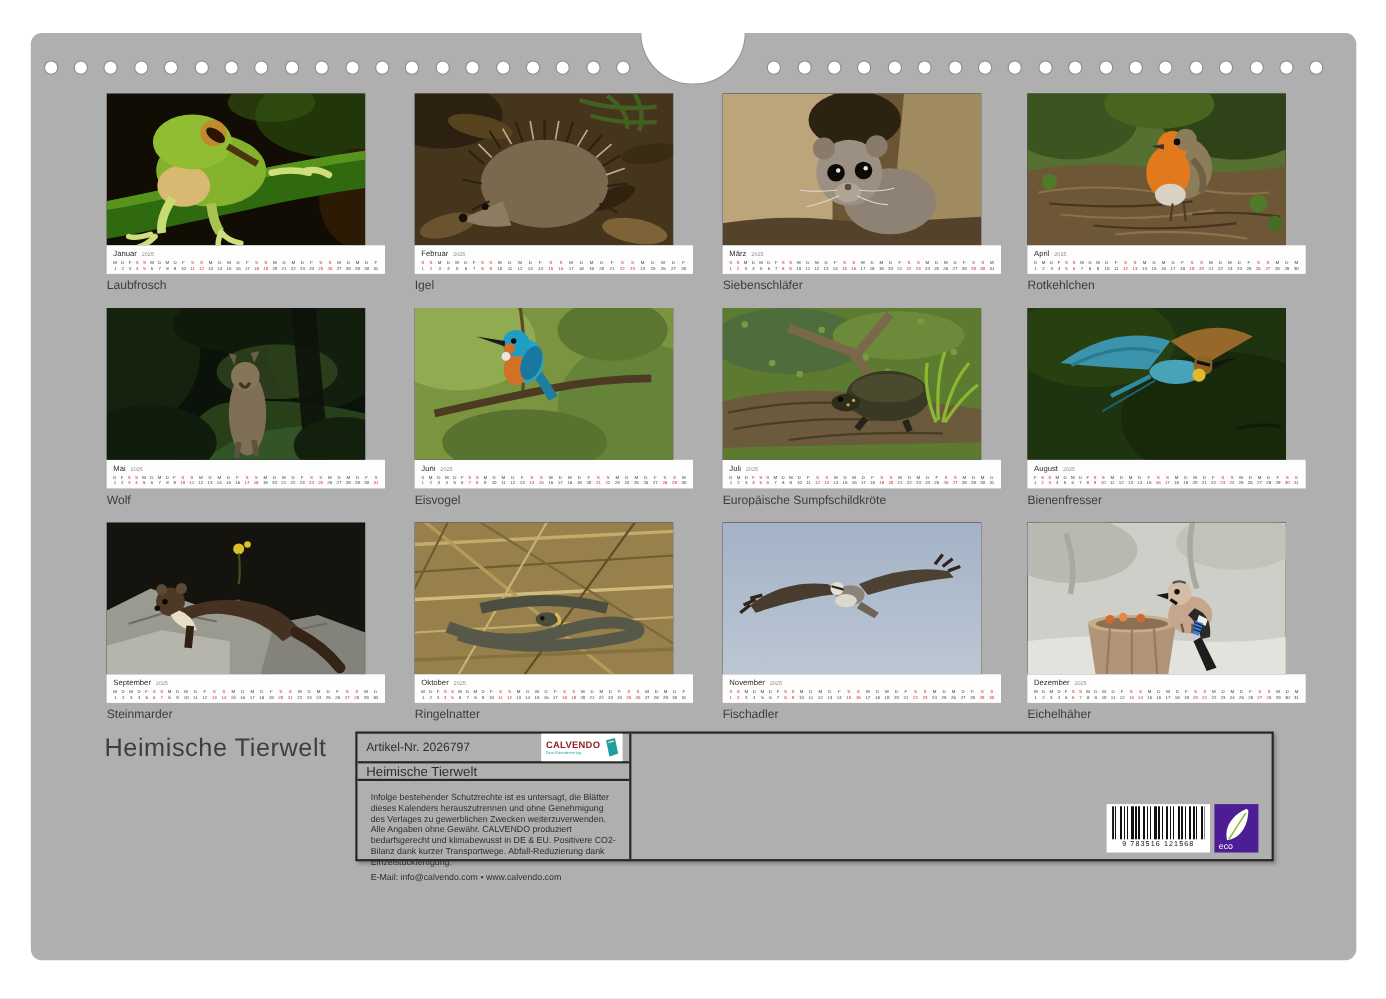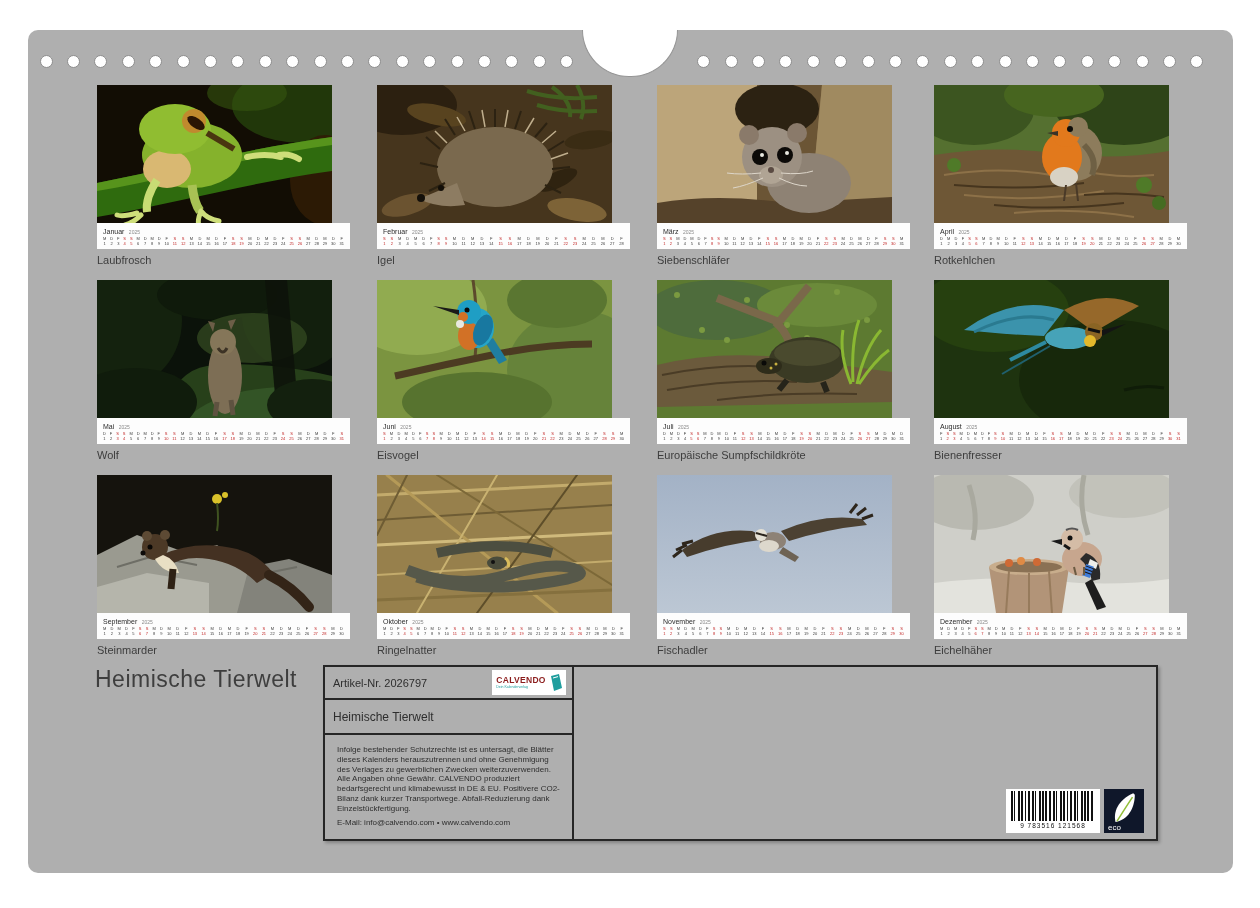--- a/index.html
+++ b/index.html
@@ -13,39 +13,39 @@
   .strip{background:#fdfdfd;height:26px;box-sizing:border-box;padding:2px 6px 0 6px;}
   .strip-head{line-height:8px;white-space:nowrap;}
   .mon{font-size:7px;color:#2b2b2b;}
   .yr{font-size:5px;color:#8a8a8a;}
   .days{display:flex;justify-content:space-between;margin-top:1px;}
   .day{display:block;text-align:center;font-size:4px;line-height:4.5px;color:#3c3c3c;}
   .day i,.day b{display:block;font-style:normal;font-weight:normal;}
   .day.we{color:#c22424;}
   .card-label{margin-top:5px;font-size:11px;color:#3d3d3d;}
   .big-title{position:absolute;left:67px;top:636px;font-size:23px;color:#3e3e3e;letter-spacing:.5px;}
-  .info{position:absolute;left:295px;top:635px;width:835px;height:176px;border:2px solid #262626;display:flex;box-sizing:border-box;box-shadow:2px 2px 3px rgba(0,0,0,.25);}
+  .info{position:absolute;left:295px;top:635px;width:835px;height:118px;border:2px solid #262626;display:flex;box-sizing:border-box;box-shadow:2px 2px 3px rgba(0,0,0,.25);}
   .col1{width:249px;border-right:2px solid #262626;display:flex;flex-direction:column;box-sizing:border-box;}
   .c1r1{height:33px;border-bottom:2px solid #262626;display:flex;align-items:center;justify-content:space-between;padding:0 6px 0 8px;box-sizing:border-box;}
   .c1r2{height:35px;border-bottom:2px solid #262626;display:flex;align-items:center;padding:0 8px;font-size:12px;color:#2e2e2e;box-sizing:border-box;}
   .c1r3{flex:1;padding:6px 8px;font-size:8px;line-height:9.8px;color:#2e2e2e;}
   .c1r3 p{margin:4px;}
   .artikel{font-size:11px;color:#2e2e2e;}
   .cv-logo{background:#fff;width:74px;height:25px;display:flex;align-items:center;justify-content:center;gap:3px;padding:1px 2px;box-sizing:border-box;}
   .cv-name{font-size:8.5px;font-weight:bold;color:#8c1d1d;letter-spacing:.3px;line-height:9px;text-align:right;}
   .cv-tag{font-size:3.5px;color:#1f9e9e;line-height:4px;}
   .col2{width:318px;border-right:2px solid #262626;position:relative;box-sizing:border-box;}
   .isbn{position:absolute;left:10px;top:8px;font-size:11px;color:#2e2e2e;}
   .publisher{position:absolute;left:146px;top:7px;font-size:10.5px;line-height:12px;color:#2e2e2e;}
   .author{position:absolute;left:10px;top:52px;font-size:8.5px;color:#2e2e2e;}
   .col3{flex:1;position:relative;}
   .barcode{position:absolute;right:56px;bottom:6px;width:94px;height:44px;background:#fff;box-sizing:border-box;padding:2px 5px 0 5px;}
   .bars{height:30px;background-image:repeating-linear-gradient(90deg,#111 0 1.5px,#fff 1.5px 3px,#111 3px 4px,#fff 4px 7px,#111 7px 9px,#fff 9px 10.5px);}
   .bc-digits{font-size:6.5px;letter-spacing:1px;text-align:center;color:#111;margin-top:1px;white-space:nowrap;}
-  .eco{position:absolute;right:12px;bottom:6px;width:40px;height:44px;background:#0f172a;}
+  .eco{position:absolute;right:12px;bottom:6px;width:40px;height:44px;background:#4c1d95;}
   .eco svg{position:absolute;left:4px;top:2px;}
   .eco-label{position:absolute;left:4px;bottom:1px;font-size:8px;color:#fff;}
 </style>
 </head>
 <body>
 
 <div class="page">
   <div>
       <span class="hole" style="left: 11.5px;"></span>
       <span class="hole" style="left: 38.9px;"></span>

